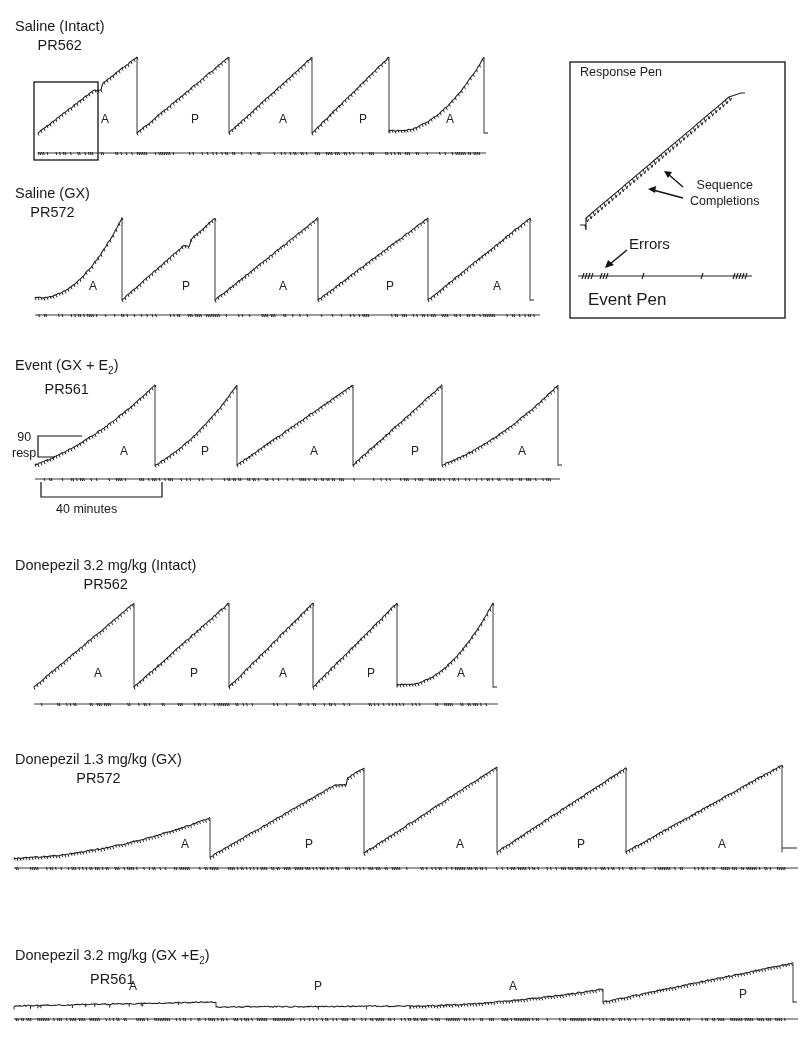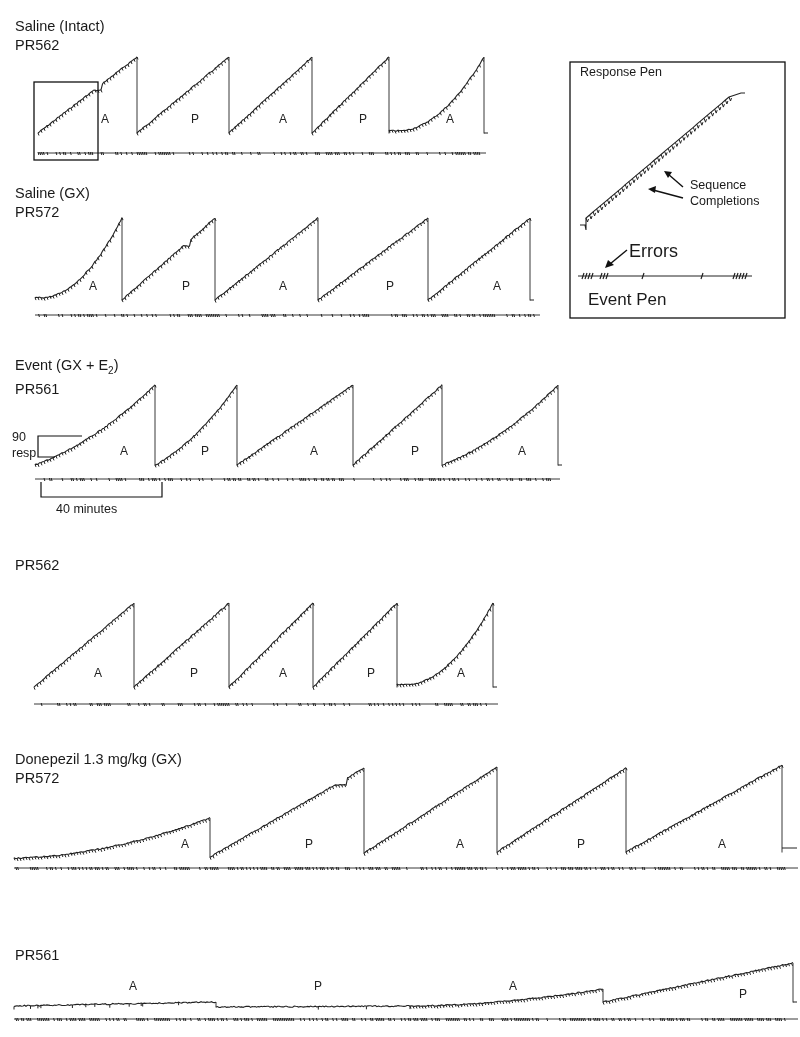--- a/index.html
+++ b/index.html
@@ -1,18 +1,18 @@
 <!DOCTYPE html>
 <html><head>
 <meta charset="utf-8">
 <style>
   html, body { margin: 0; padding: 0; background: #ffffff; }
   body { width: 800px; height: 1037px; position: relative; overflow: hidden;
          font-family: "Liberation Sans", "DejaVu Sans", sans-serif; color: #1a1a1a; }
-  .label { position: absolute; font-size: 14.5px; line-height: 19px; white-space: nowrap; }
+  .label { position: absolute; font-size: 14.5px; line-height: 19px; white-space: nowrap; text-align: center; }
   .label sub { font-size: 10px; }
   svg#fig { position: absolute; left: 0; top: 0; }
 </style>
 </head>
 <body>
 
 <div class="label" style="left:15px; top:17px;">
   <div>Saline (Intact)</div>
   <div>PR562</div>
 </div>
@@ -21,44 +21,46 @@
   <div>Saline (GX)</div>
   <div>PR572</div>
 </div>
 
 <div class="label" style="left:15px; top:356px;">
   <div><span>Event (GX + E</span><sub>2</sub><span>)</span></div>
   <div>PR561</div>
 </div>
 
 <div class="label" style="left:15px; top:556px;">
+  <div>Donepezil 3.2 mg/kg (Intact)</div>
   <div>PR562</div>
 </div>
 
 <div class="label" style="left:15px; top:750px;">
   <div>Donepezil 1.3 mg/kg (GX)</div>
   <div>PR572</div>
 </div>
 
 <div class="label" style="left:15px; top:946px;">
+  <div><span>Donepezil 3.2 mg/kg (GX +E</span><sub>2</sub><span>)</span></div>
   <div>PR561</div>
 </div>
 
 <div class="label" style="left:12px; top:429px; font-size:12.5px; line-height:16px; ">
   <div>90</div>
   <div>resp</div>
 </div>
 <div class="label" style="left:56px; top:500px; font-size:12.5px;">40 minutes</div>
 
 <div class="label" style="left:580px; top:63px; font-size:12.5px;">Response Pen</div>
 <div class="label" style="left:690px; top:177px; font-size:12.5px; line-height:16px; ">
   <div>Sequence</div>
   <div>Completions</div>
 </div>
-<div class="label" style="left:629px; top:242px; font-size:18px;">Errors</div>
+<div class="label" style="left:629px; top:234px; font-size:15px;">Errors</div>
 <div class="label" style="left:588px; top:290px; font-size:17px;">Event Pen</div>
 
 <svg id="fig" width="800" height="1037" viewBox="0 0 800 1037" xmlns="http://www.w3.org/2000/svg">
     <path d="M38.0 133.0 L39.5 131.9 L41.0 130.2 L42.5 129.2 L44.0 128.3 L45.5 127.3 L47.0 125.6 L48.5 125.4 L50.0 123.9 L51.5 122.5 L53.0 121.2 L54.5 120.7 L56.0 119.4 L57.5 117.5 L59.0 116.9 L60.5 115.4 L62.0 114.8 L63.5 113.0 L65.0 112.3 L66.5 111.1 L68.0 109.6 L69.5 108.3 L71.0 108.2 L72.5 107.1 L74.0 104.9 L75.5 104.1 L77.0 103.6 L78.5 101.5 L80.0 100.7 L81.5 99.7 L83.0 98.7 L84.5 97.0 L86.0 95.8 L87.5 95.6 L89.0 93.8 L90.5 92.4 L92.0 91.6 L93.5 90.2 L95.0 90.0 L96.5 90.8 L98.0 90.3 L99.5 90.3 L101.0 89.9 L102.5 84.0 L104.0 82.0 L105.5 81.6 L107.0 80.0 L108.5 78.6 L110.0 77.9 L111.5 76.5 L113.0 75.7 L114.5 74.5 L116.0 72.7 L117.5 71.6 L119.0 70.8 L120.5 69.2 L122.0 68.0 L123.5 67.3 L125.0 66.4 L126.5 65.2 L128.0 64.5 L129.5 62.5 L131.0 61.5 L132.5 60.4 L134.0 59.2 L135.5 58.6 L137.0 56.9 " fill="none" stroke="#222222" stroke-width="1.1"></path>
     <path d="M38.0 133.0 l1 2.5 M41.0 130.2 l1 2.5 M44.0 128.3 l1 2.5 M47.0 125.6 l1 2.5 M50.0 123.9 l1 2.5 M53.0 121.2 l1 2.5 M56.0 119.4 l1 2.5 M59.0 116.9 l1 2.5 M62.0 114.8 l1 2.5 M65.0 112.3 l1 2.5 M68.0 109.6 l1 2.5 M71.0 108.2 l1 2.5 M74.0 104.9 l1 2.5 M77.0 103.6 l1 2.5 M80.0 100.7 l1 2.5 M83.0 98.7 l1 2.5 M86.0 95.8 l1 2.5 M89.0 93.8 l1 2.5 M92.0 91.6 l1 2.5 M95.0 90.0 l1 2.5 M98.0 90.3 l1 2.5 M101.0 89.9 l1 2.5 M104.0 82.0 l1 2.5 M107.0 80.0 l1 2.5 M110.0 77.9 l1 2.5 M113.0 75.7 l1 2.5 M116.0 72.7 l1 2.5 M119.0 70.8 l1 2.5 M122.0 68.0 l1 2.5 M125.0 66.4 l1 2.5 M128.0 64.5 l1 2.5 M131.0 61.5 l1 2.5 M134.0 59.2 l1 2.5 M137.0 56.9 l1 2.5 " fill="none" stroke="#222222" stroke-width="1"></path>
     <line x1="137" y1="57" x2="137" y2="133.5" stroke="#222222" stroke-width="0.9"></line>
     <text x="105" y="123" font-size="12" fill="#222222" font-family="Liberation Sans, sans-serif" text-anchor="middle">A</text>
     <path d="M137.0 132.9 L138.5 131.5 L140.0 130.2 L141.5 129.6 L143.0 127.6 L144.5 126.5 L146.0 125.8 L147.6 124.7 L149.1 123.6 L150.6 122.3 L152.1 121.0 L153.6 119.6 L155.1 118.2 L156.6 116.9 L158.1 115.0 L159.6 114.1 L161.1 112.9 L162.6 111.5 L164.1 110.4 L165.7 109.6 L167.2 108.4 L168.7 106.6 L170.2 106.1 L171.7 103.8 L173.2 102.9 L174.7 102.0 L176.2 100.5 L177.7 98.9 L179.2 98.7 L180.7 96.8 L182.2 96.1 L183.8 94.5 L185.3 93.1 L186.8 91.4 L188.3 91.0 L189.8 89.9 L191.3 87.9 L192.8 86.3 L194.3 85.2 L195.8 84.7 L197.3 83.4 L198.8 82.1 L200.3 81.1 L201.9 79.1 L203.4 78.6 L204.9 76.5 L206.4 75.1 L207.9 73.9 L209.4 72.6 L210.9 72.0 L212.4 71.1 L213.9 69.9 L215.4 67.8 L216.9 67.0 L218.4 65.2 L220.0 64.2 L221.5 63.2 L223.0 61.5 L224.5 60.6 L226.0 59.2 L227.5 58.0 L229.0 57.3 " fill="none" stroke="#222222" stroke-width="1.1"></path>
     <path d="M137.0 132.9 l1 2.5 M140.0 130.2 l1 2.5 M143.0 127.6 l1 2.5 M146.0 125.8 l1 2.5 M149.1 123.6 l1 2.5 M152.1 121.0 l1 2.5 M155.1 118.2 l1 2.5 M158.1 115.0 l1 2.5 M161.1 112.9 l1 2.5 M164.1 110.4 l1 2.5 M167.2 108.4 l1 2.5 M170.2 106.1 l1 2.5 M173.2 102.9 l1 2.5 M176.2 100.5 l1 2.5 M179.2 98.7 l1 2.5 M182.2 96.1 l1 2.5 M185.3 93.1 l1 2.5 M188.3 91.0 l1 2.5 M191.3 87.9 l1 2.5 M194.3 85.2 l1 2.5 M197.3 83.4 l1 2.5 M200.3 81.1 l1 2.5 M203.4 78.6 l1 2.5 M206.4 75.1 l1 2.5 M209.4 72.6 l1 2.5 M212.4 71.1 l1 2.5 M215.4 67.8 l1 2.5 M218.4 65.2 l1 2.5 M221.5 63.2 l1 2.5 M224.5 60.6 l1 2.5 M227.5 58.0 l1 2.5 " fill="none" stroke="#222222" stroke-width="1"></path>
     <line x1="229" y1="57" x2="229" y2="133.5" stroke="#222222" stroke-width="0.9"></line>

